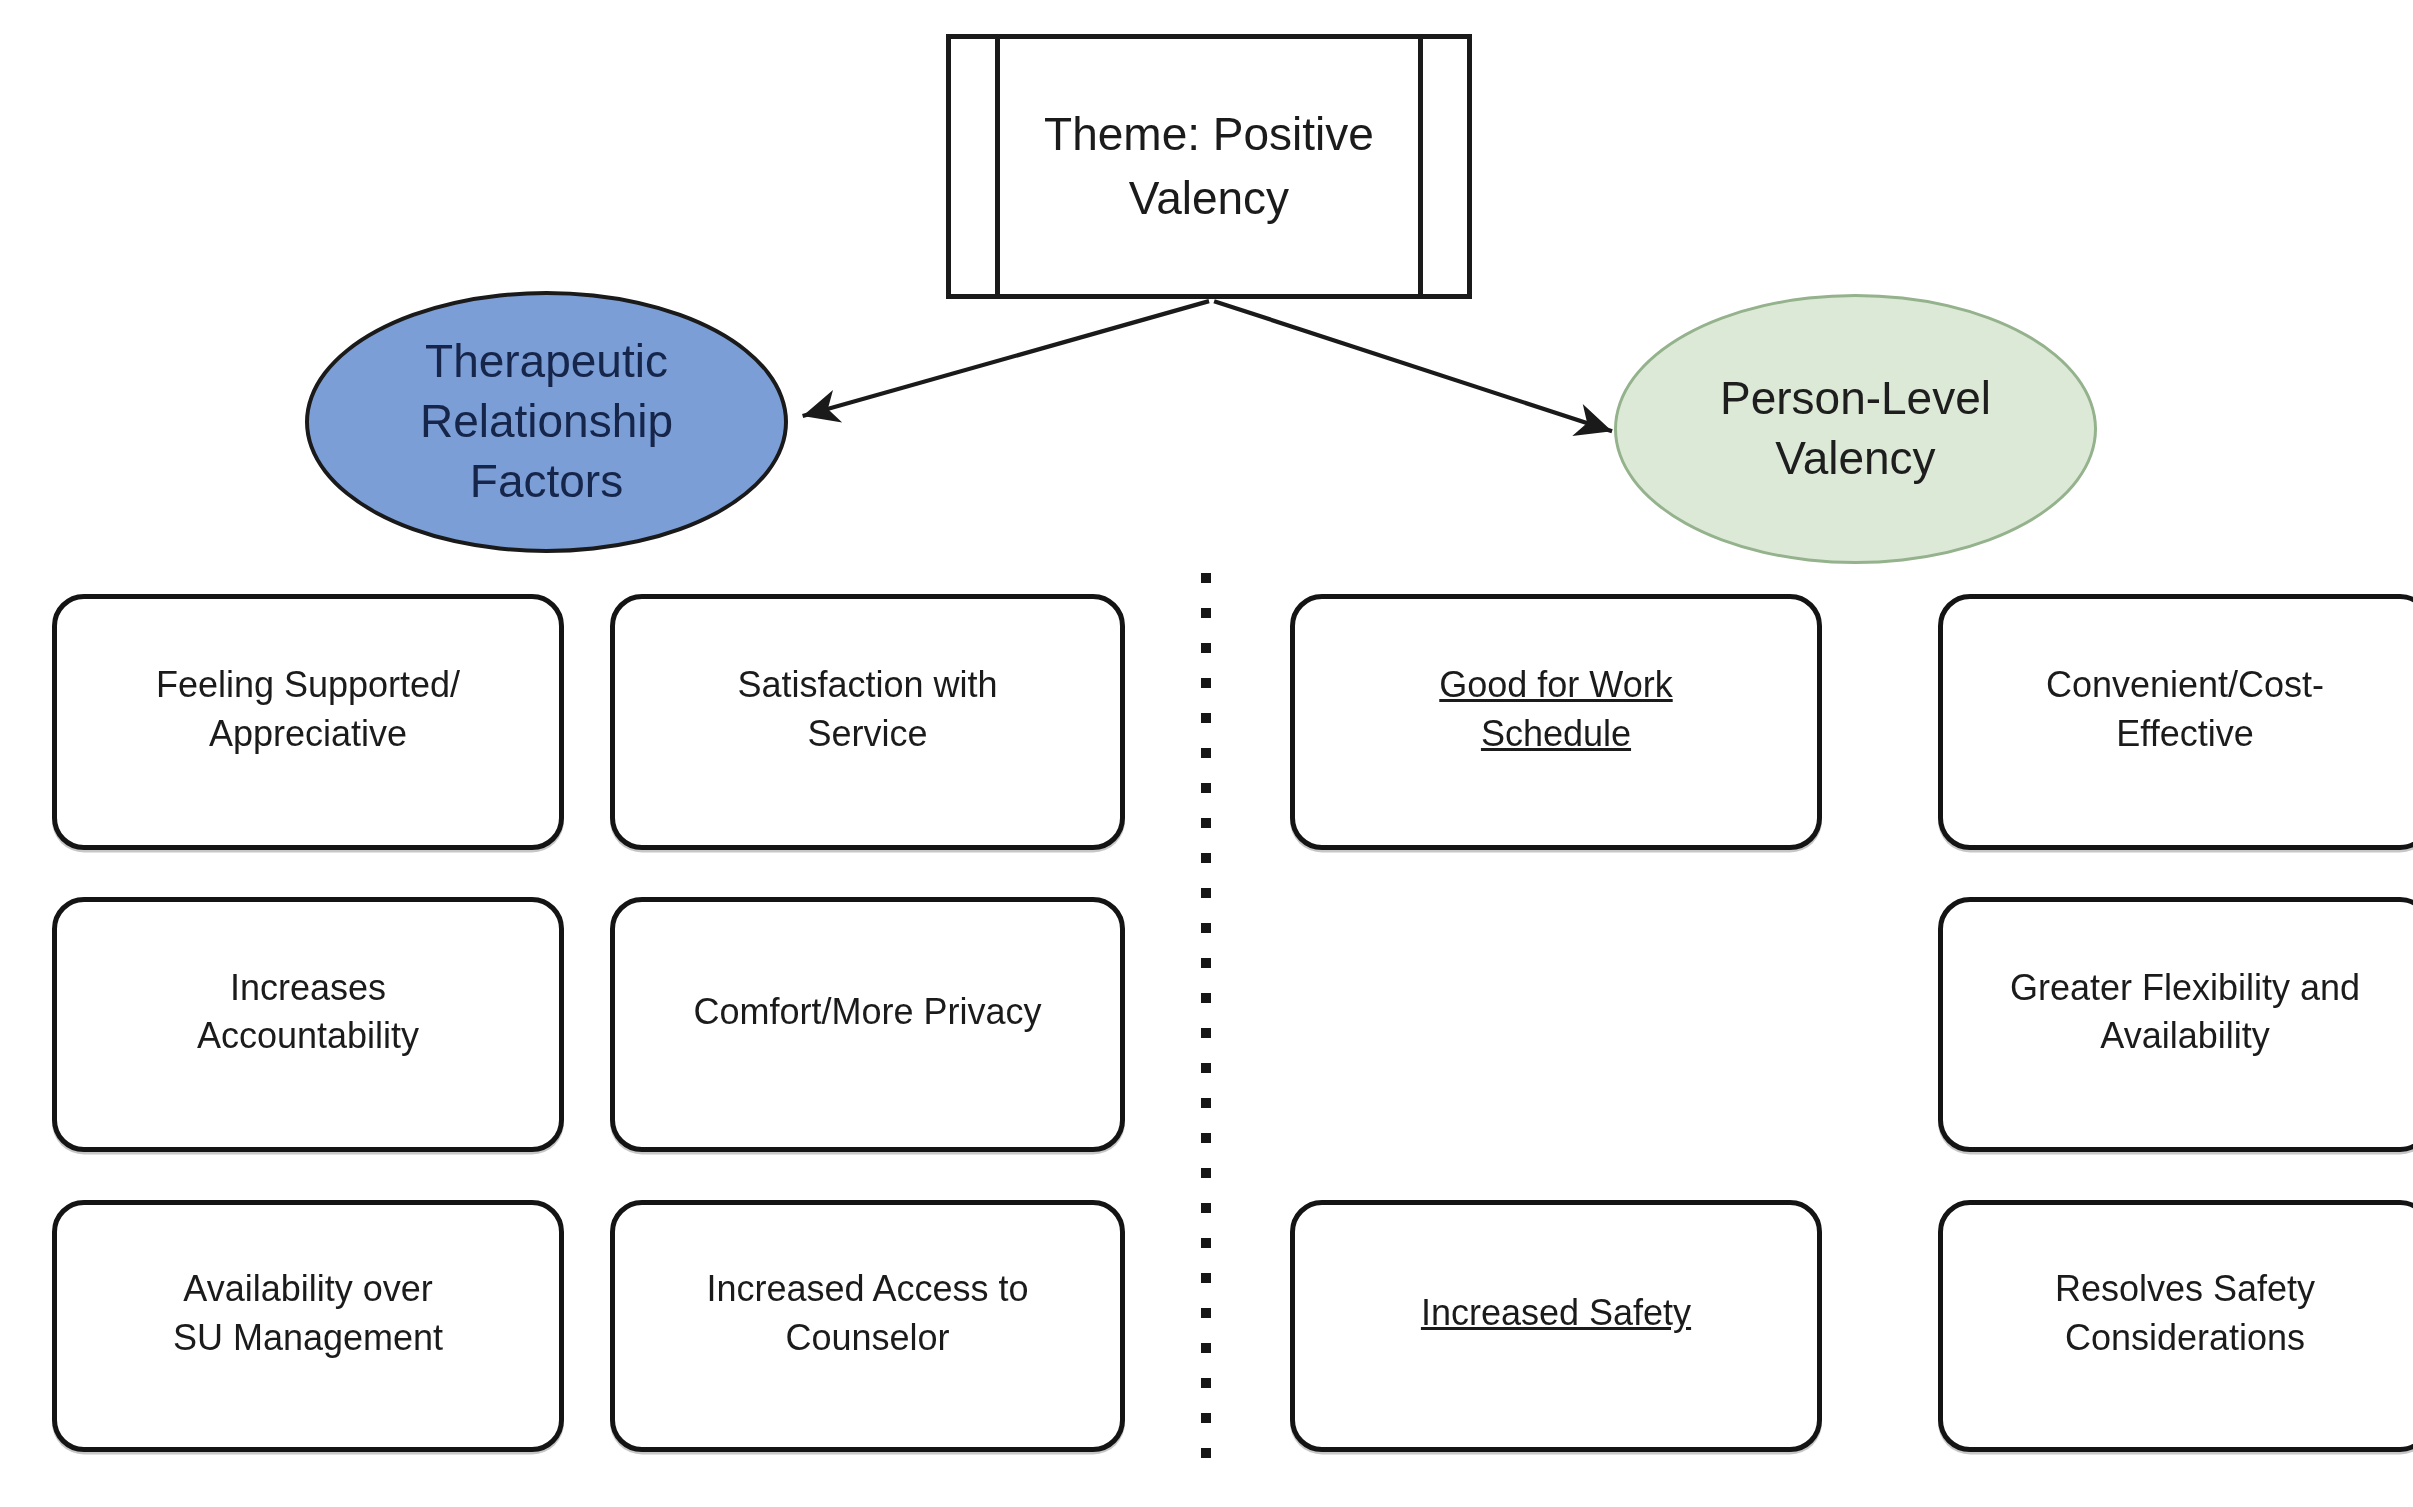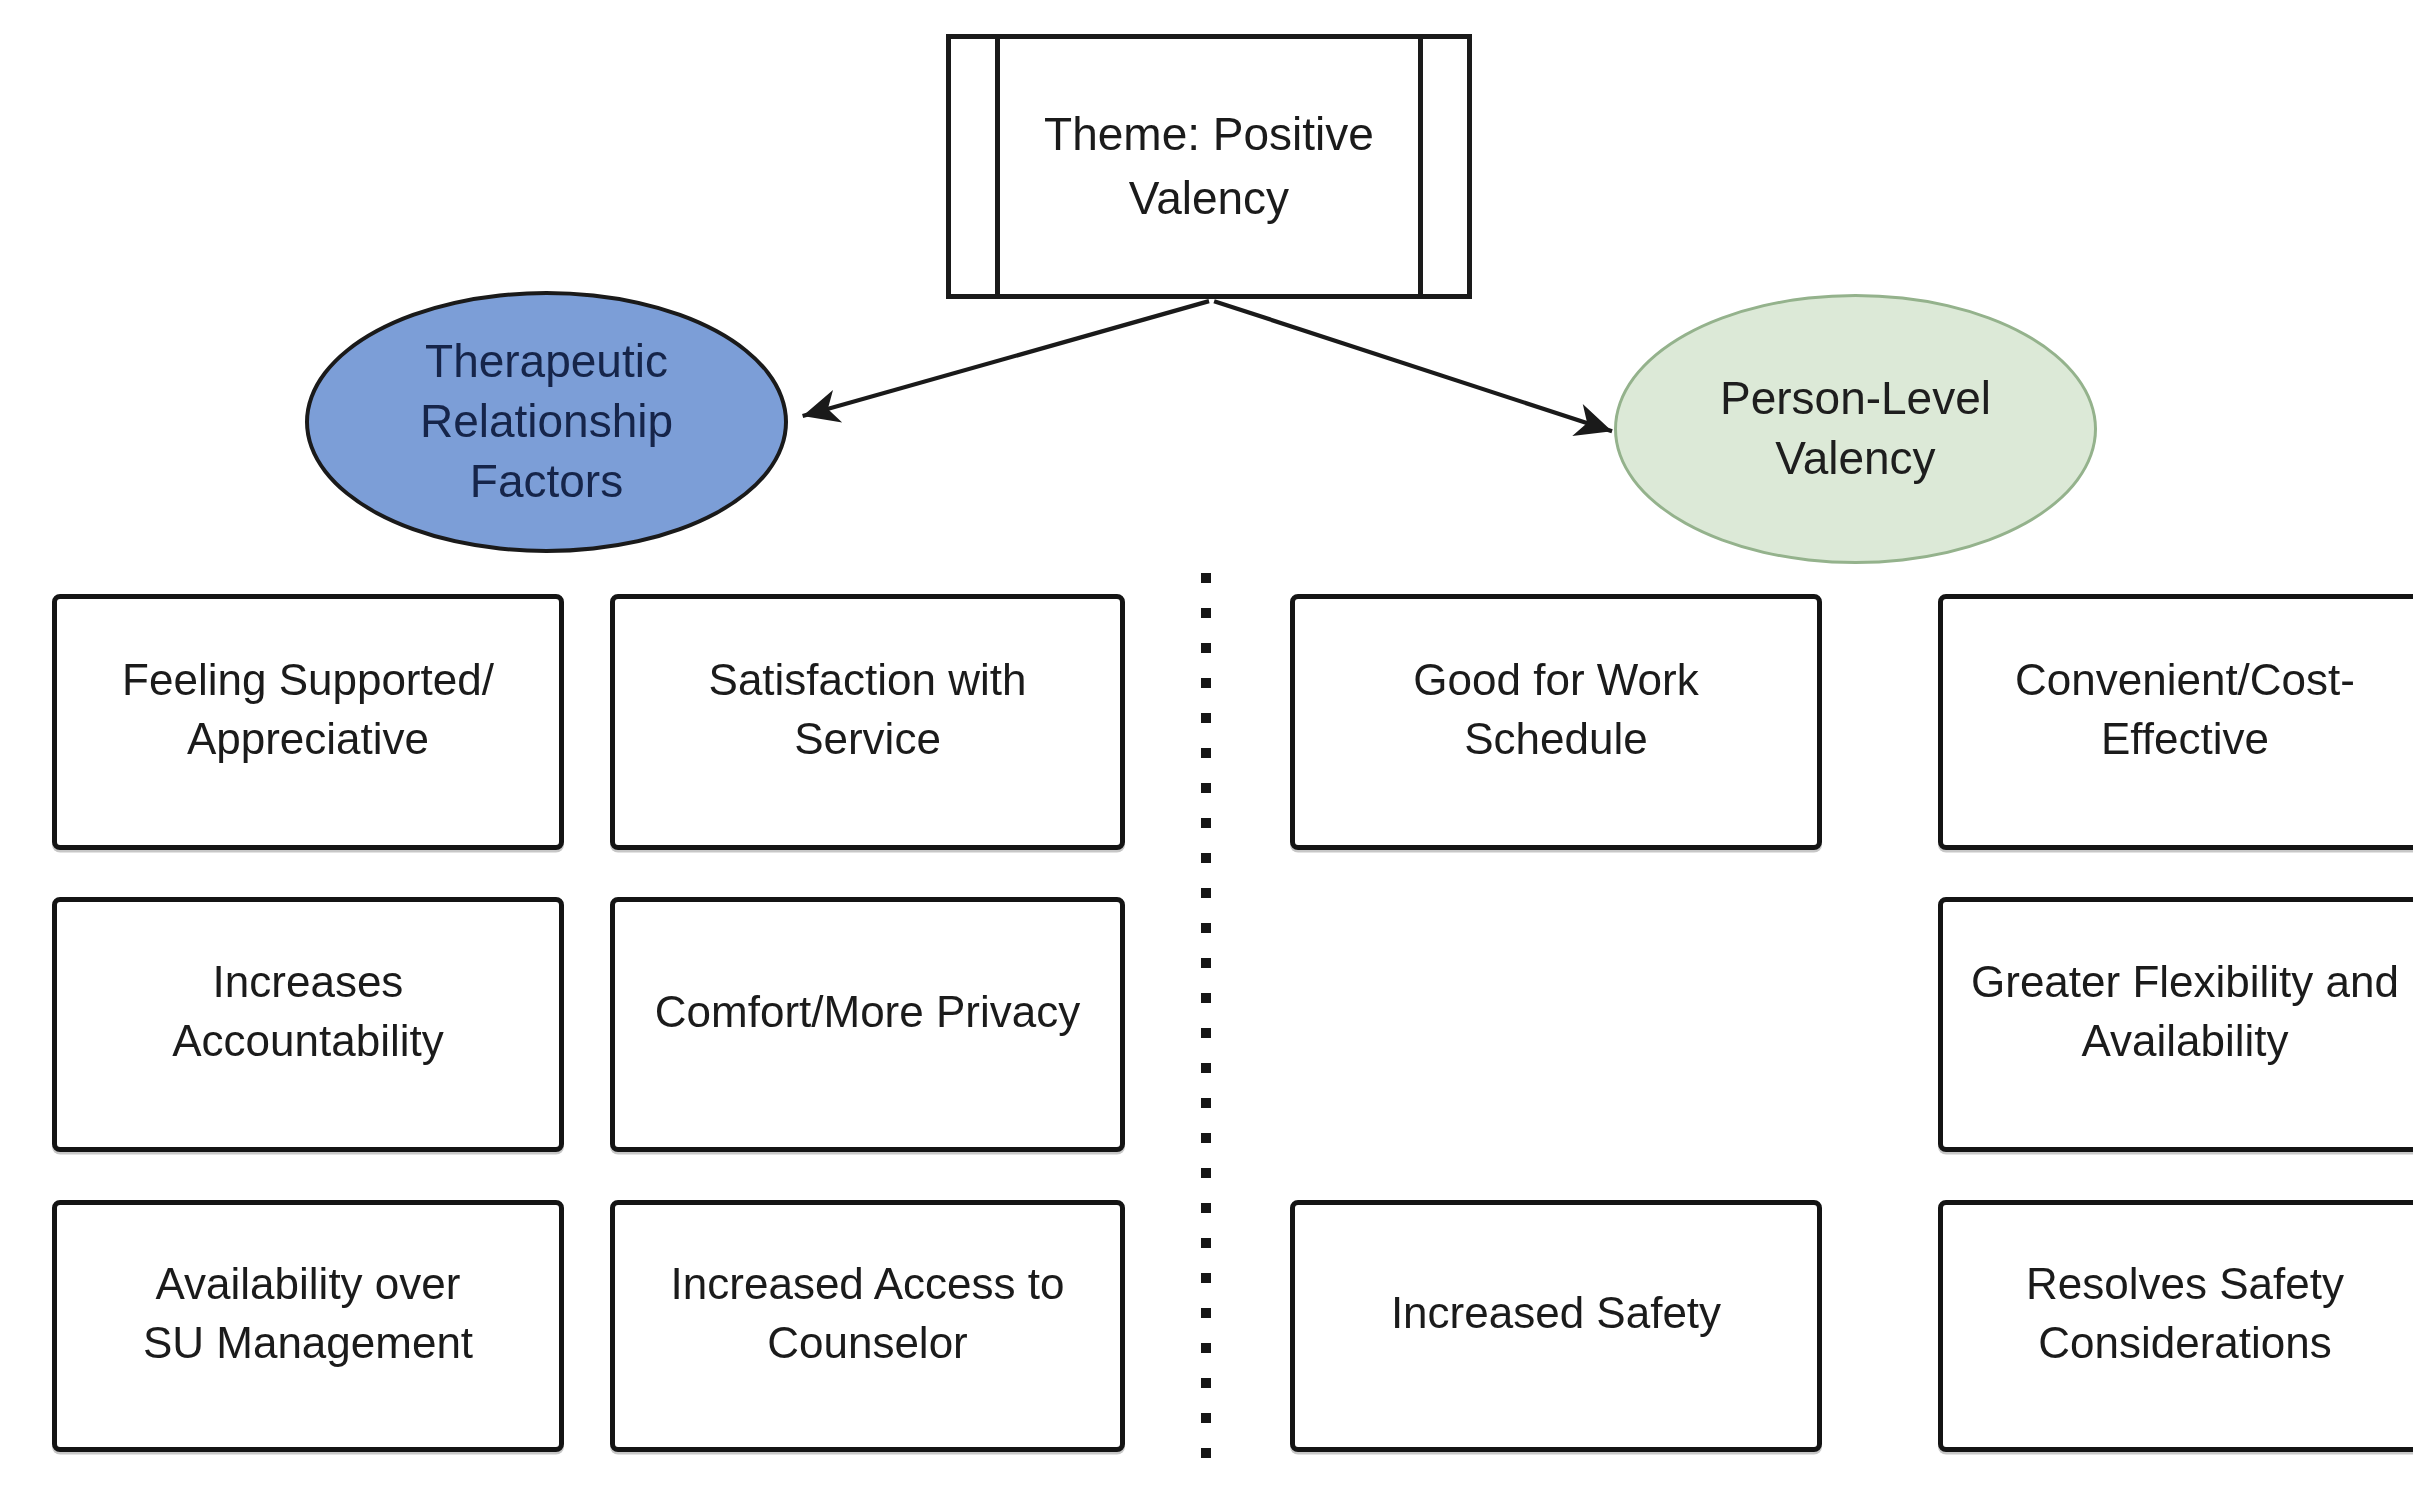--- a/index.html
+++ b/index.html
@@ -44,30 +44,30 @@
 
   
   .divider{
     position:absolute;left:1201px;top:573px;width:10px;height:896px;
     background:repeating-linear-gradient(to bottom,#161616 0 10px,transparent 10px 35px);
   }
 
   
   .factor{
     position:absolute;background:#ffffff;border:5px solid #141414;
-    border-radius:8px;box-sizing:border-box;
+    border-radius:32px;box-sizing:border-box;
     box-shadow:0 2.5px 0 rgba(0,0,0,0.22);
     display:flex;align-items:center;justify-content:center;
-    text-align:center;font-size:44px;line-height:1.34;white-space:pre;
+    text-align:center;font-size:36px;line-height:1.34;white-space:pre;
     padding-bottom:25px;color:#1b1b1b;
   }
   
   .lc1{left:52px;width:512px;}
   .lc2{left:610px;width:515px;}
-  .rc1{left:1290px;width:532px;}
+  .rc1{left:1290px;width:532px;text-decoration:underline;}
   .rc2{left:1938px;width:494px;}
   
   .r1{top:594px;height:256px;}
   .r2{top:897px;height:255px;}
   .r3{top:1200px;height:252px;}
 </style>
 </head>
 <body>
 
 <div class="canvas">

